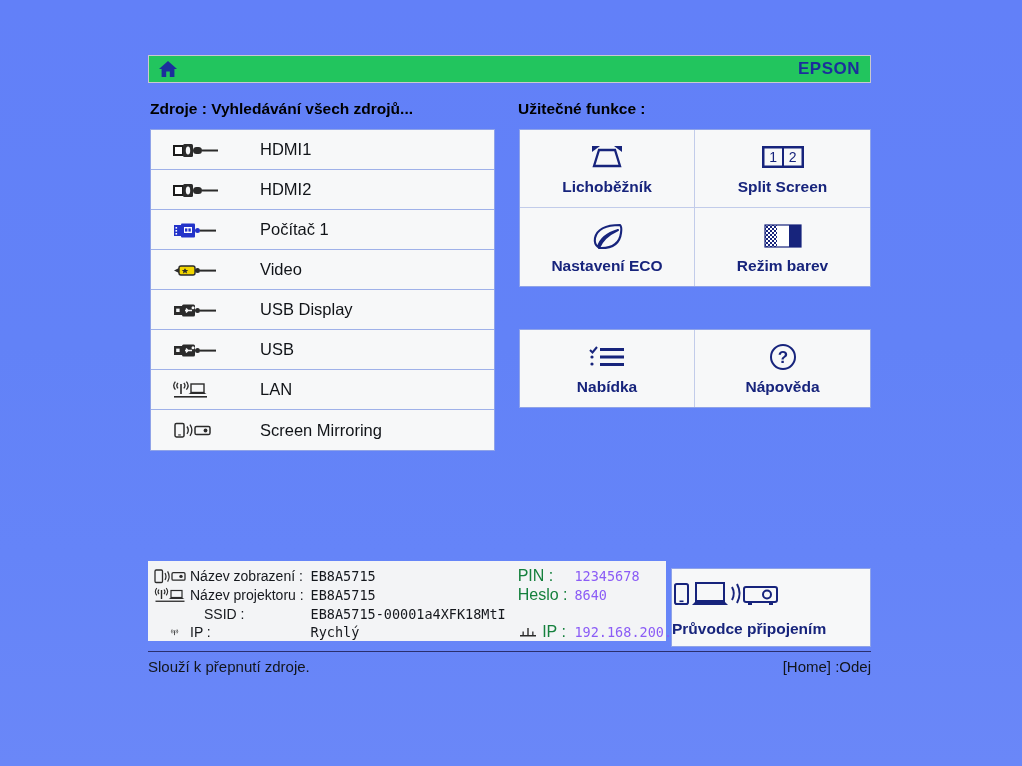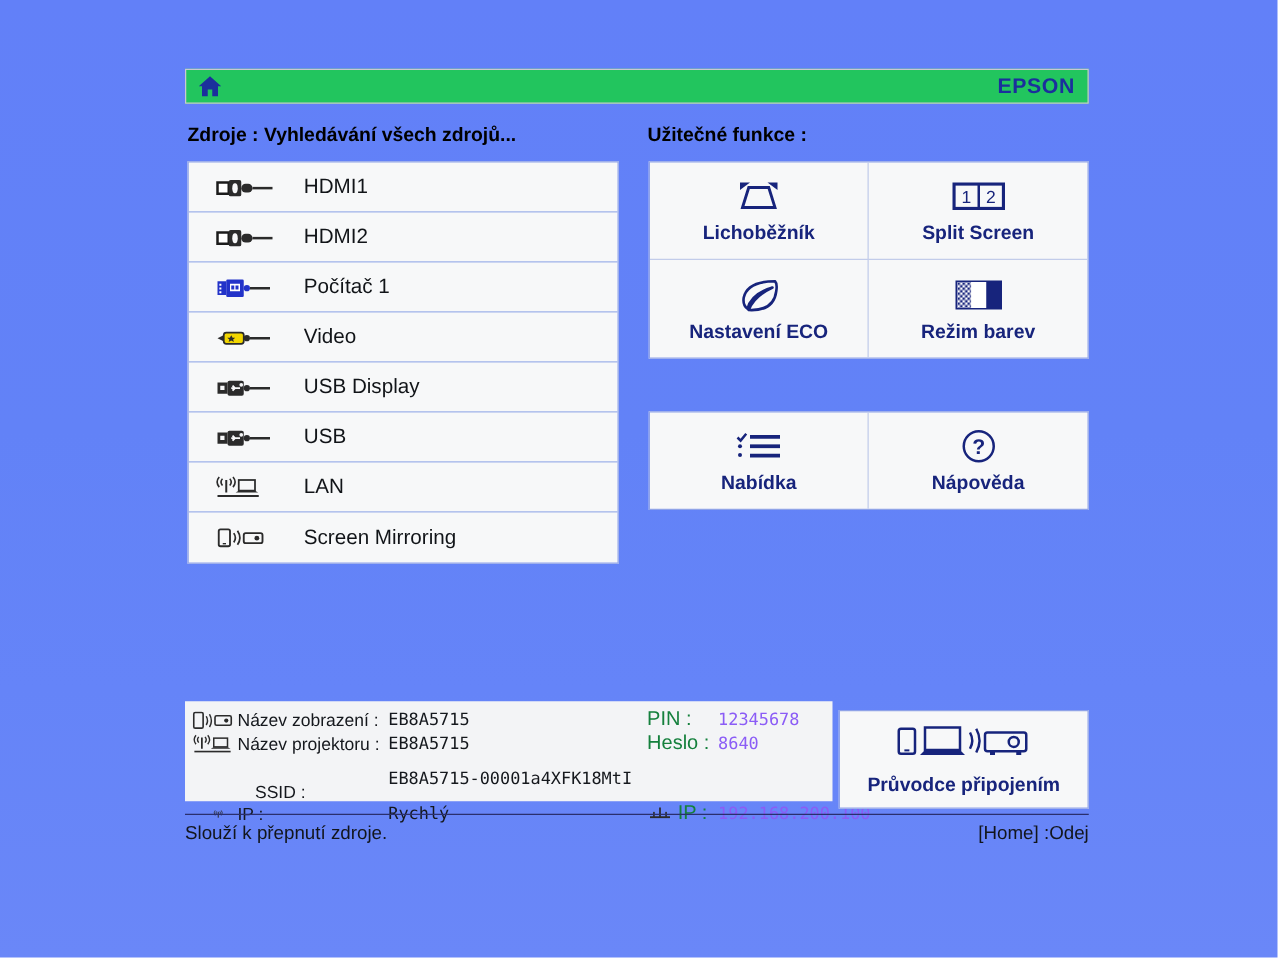--- a/index.html
+++ b/index.html
@@ -47,20 +47,21 @@
     background: #f7f8f9;
     border: 1px solid #8fa3e8;
     box-sizing: border-box;
   }
   .source-row {
     height: 40px;
     display: flex; align-items: center;
     border-bottom: 1px solid #9fb1e9;
     box-sizing: border-box;
     padding-left: 6px;
+    gap: 17px;
   }
   .source-row:last-child { border-bottom: none; }
   .src-ico {
     width: 86px; flex: 0 0 86px;
     display: flex; align-items: center; justify-content: center;
   }
   .src-label {
     color: #111418; font-size: 16.5px;
     font-family: "Liberation Sans", sans-serif;
     white-space: nowrap;
@@ -130,31 +131,31 @@
   .rlabel {
     color: #15803d; font-size: 16px; white-space: nowrap;
     font-family: "Liberation Sans", sans-serif;
     text-align: left; padding-left: 12px;
   }
   .rvalue {
     color: #8b5cf6; font-size: 13.5px; white-space: nowrap;
     font-family: "DejaVu Sans Mono", monospace;
     padding-left: 7px;
   }
-  .indent-lbl { padding-left: 14px; margin-top: 20px; }
+  .indent-lbl { padding-left: 14px; }
 
   
   .wizard {
     position: absolute; left: 671px; top: 568px;
     width: 200px; height: 79px;
     background: #f7f8f9;
     border: 1px solid #8fa3e8;
     box-sizing: border-box;
     display: flex; flex-direction: column;
-    align-items: center; justify-content: center;
+    justify-content: center;
     gap: 6px;
   }
   .wizard-label {
     color: #17247c; font-size: 15.5px; font-weight: bold; white-space: nowrap;
   }
 
   
   .footer-rule {
     position: absolute; left: 148px; top: 651px;
     width: 723px; height: 0;

